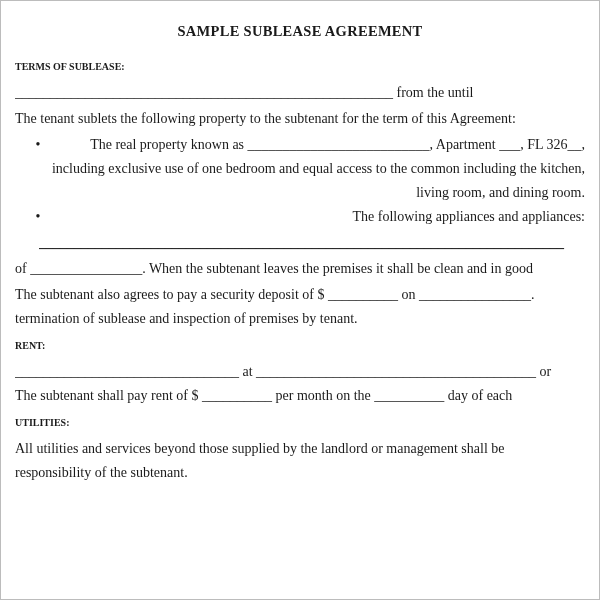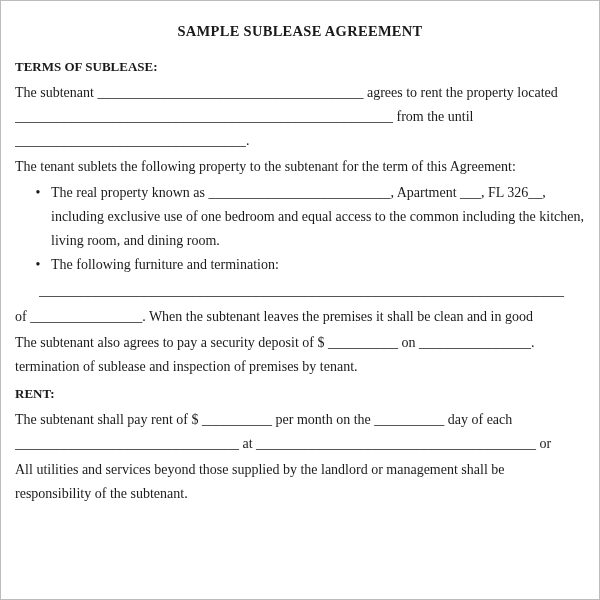--- a/index.html
+++ b/index.html
@@ -10,82 +10,81 @@
     padding:14px 14px 10px 14px;
     font-family:"Liberation Serif","DejaVu Serif",serif;
     font-size:14px; color:#1a1a1a;
     overflow:hidden;
   }
   .title {
     text-align:center; font-weight:bold; font-size:14.5px;
     line-height:24px; margin:4px 0 12px 0; letter-spacing:0.3px;
   }
   .h {
-    font-weight:bold; font-size:13px; line-height:24px;
+    font-weight:bold; font-size:10px; line-height:24px;
     margin:3px 0 2px 0;
   }
   .para { margin:0 0 2px 0; }
   .ln {
     line-height:24px; white-space:nowrap; overflow:hidden;
   }
   .bullets { margin:0 0 2px 0; padding-left:10px; }
   .bullet-row { display:flex; }
   .marker { width:26px; text-align:center; line-height:24px; flex:0 0 26px; }
-  .btext { flex:1; line-height:24px; }
-  .blank-row { padding-left:24px; }
+  .btext { flex:1; line-height:24px;text-align:right; }
+  .blank-row { padding-left:24px;font-weight:bold; }
 </style>
 </head>
 <body>
 
 <div class="page">
 
   <div class="title">SAMPLE SUBLEASE AGREEMENT</div>
 
   <div class="h">TERMS OF SUBLEASE:</div>
 
   <div class="para">
-    <div class="ln">The subtenant ______________________________________ agrees to rent the property located</div>
     <div class="ln">______________________________________________________ from the until</div>
-    <div class="ln">_________________________________.</div>
   </div>
 
   <div class="para">
     <div class="ln">The tenant sublets the following property to the subtenant for the term of this Agreement:</div>
   </div>
 
   <div class="bullets">
     <div class="bullet-row">
       <span class="marker">•</span>
       <div class="btext">The real property known as __________________________, Apartment ___, FL 326__, including exclusive use of one bedroom and equal access to the common including the kitchen, living room, and dining room.</div>
     </div>
     <div class="bullet-row">
       <span class="marker">•</span>
-      <div class="btext">The following furniture and termination:</div>
+      <div class="btext">The following appliances and appliances:</div>
     </div>
   </div>
 
   <div class="para blank-row">
     <div class="ln">___________________________________________________________________________</div>
   </div>
 
   <div class="para">
     <div class="ln">of ________________. When the subtenant leaves the premises it shall be clean and in good</div>
   </div>
 
   <div class="para">
     <div class="ln">The subtenant also agrees to pay a security deposit of $ __________ on ________________.</div>
     <div class="ln">termination of sublease and inspection of premises by tenant.</div>
   </div>
 
   <div class="h">RENT:</div>
 
   <div class="para">
+    <div class="ln">________________________________ at ________________________________________ or</div>
     <div class="ln">The subtenant shall pay rent of $ __________ per month on the __________ day of each</div>
-    <div class="ln">________________________________ at ________________________________________ or</div>
   </div>
 
+  <div class="h">UTILITIES:</div>
 
   <div class="para">
     <div class="ln">All utilities and services beyond those supplied by the landlord or management shall be</div>
     <div class="ln">responsibility of the subtenant.</div>
   </div>
 
 </div>
 
 </body></html>

